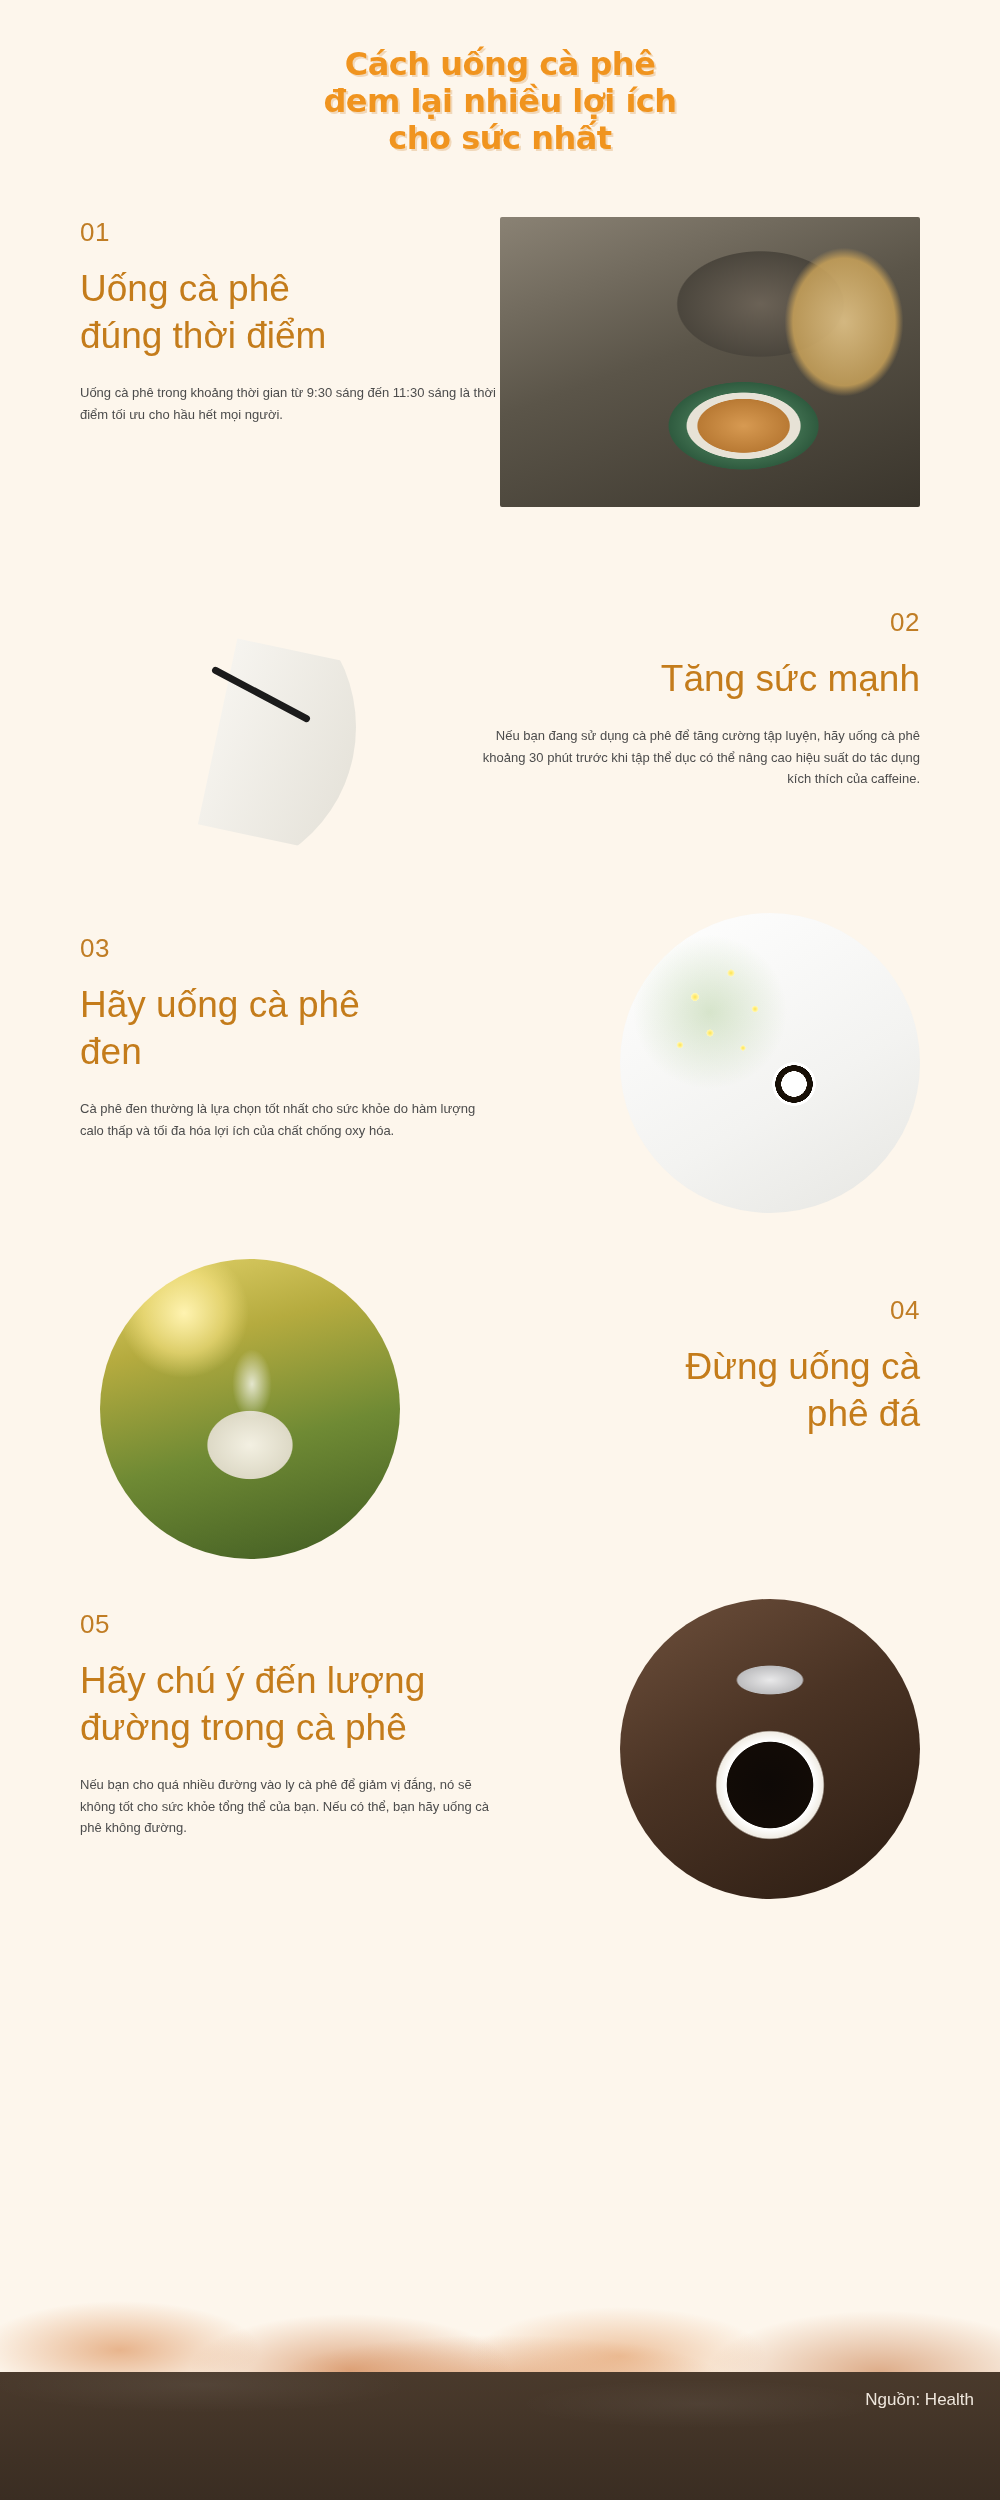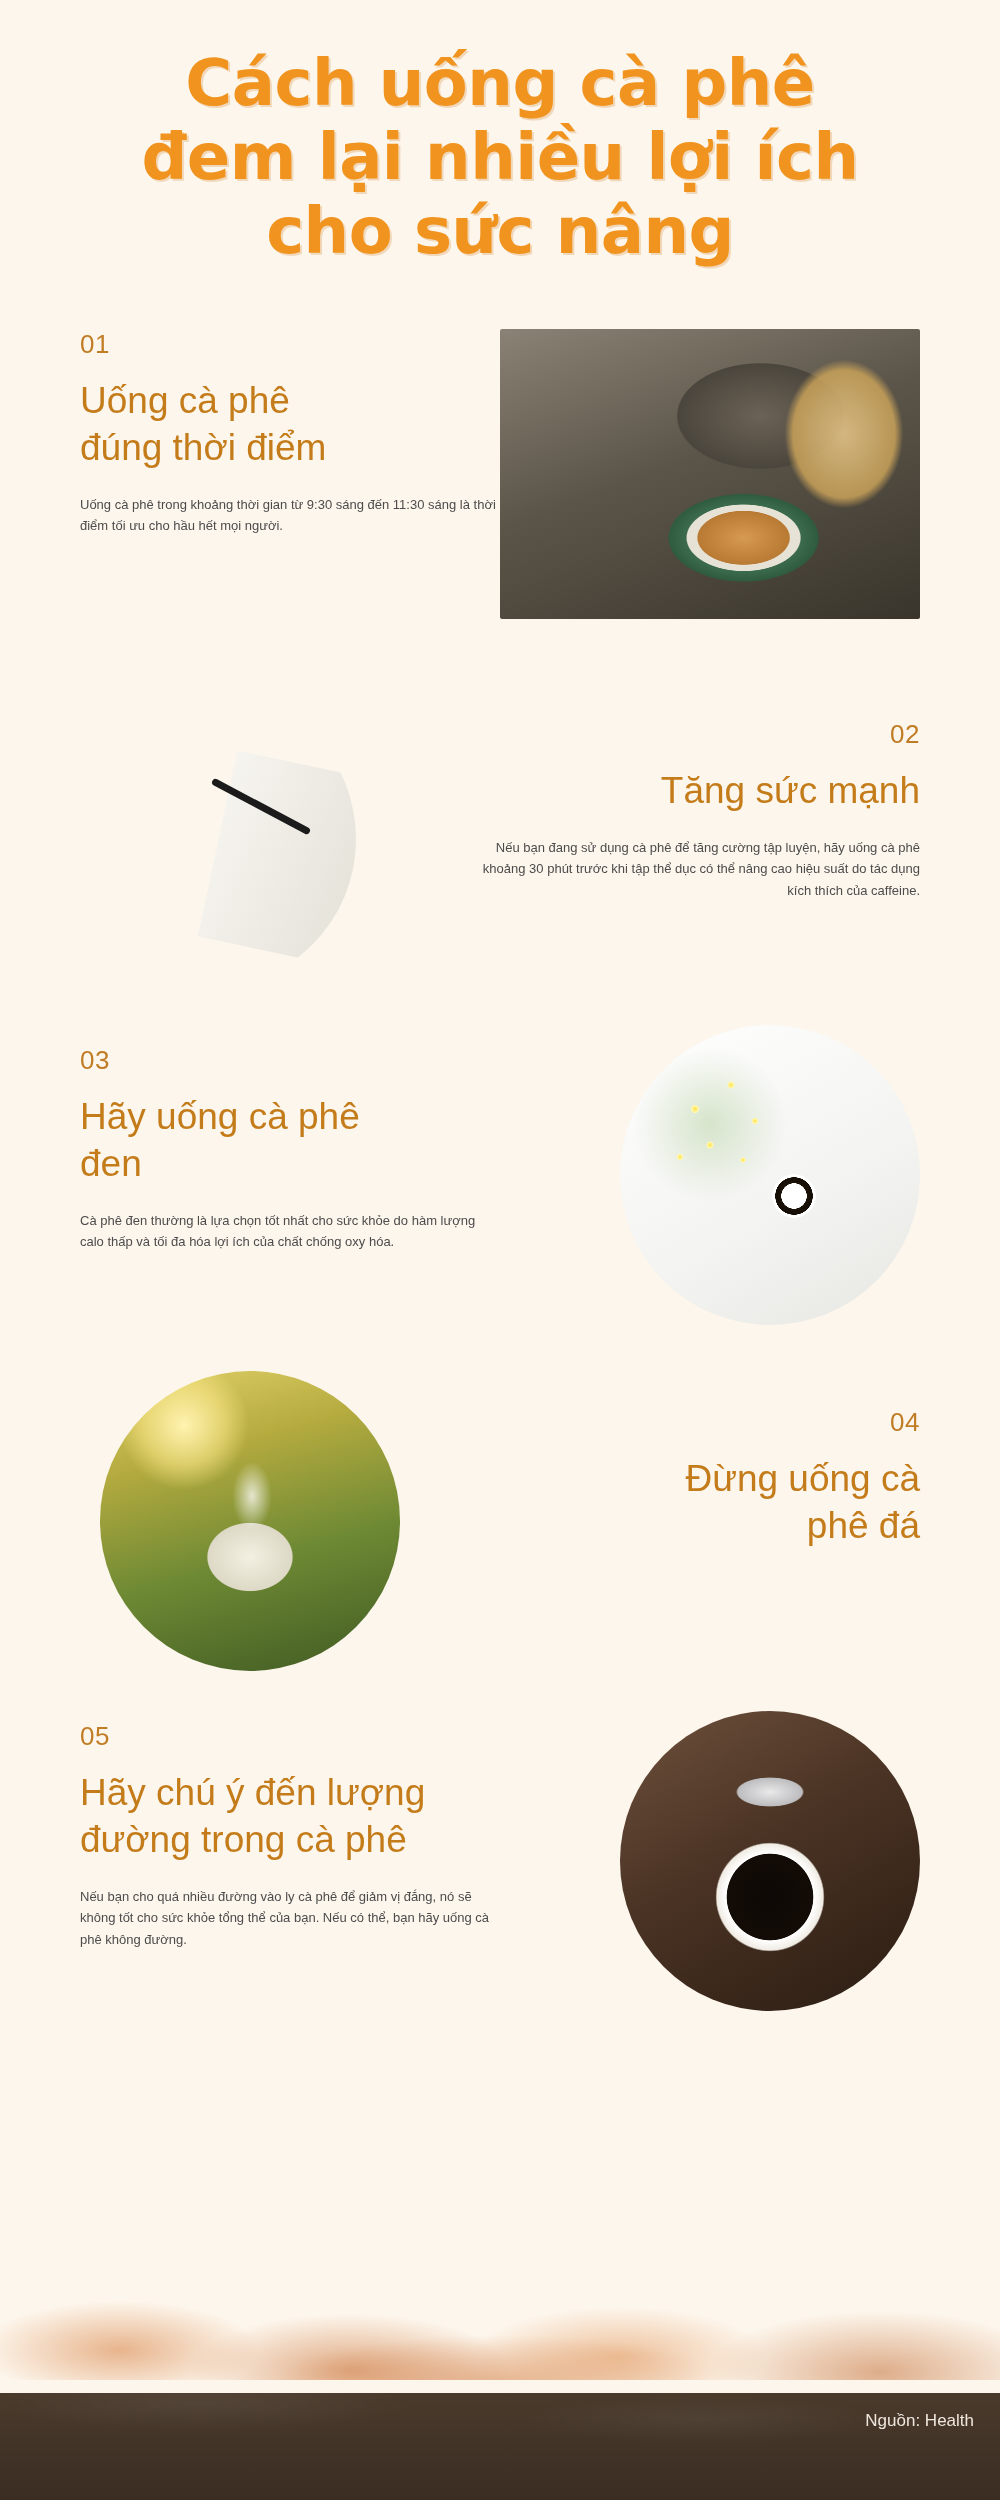--- a/index.html
+++ b/index.html
@@ -25,21 +25,21 @@
   }
 
   
   .title-block {
     padding-top: 46px;
     text-align: center;
   }
   .title-line {
     font-family: "DejaVu Sans", sans-serif;
     font-weight: bold;
-    font-size: 64px;
+    font-size: 32px;
     line-height: 1.16;
     letter-spacing: -0.5px;
     color: #f0941f;
     text-shadow: 2px 2px 0 rgba(200,110,10,0.22);
     text-align: center;
   }
 
   
   .section {
     position: relative;
@@ -159,21 +159,21 @@
       radial-gradient(ellipse 230px 80px at 35% 95%, rgba(199,106,44,.55) 0%, rgba(199,106,44,0) 70%),
       radial-gradient(ellipse 210px 70px at 62% 88%, rgba(222,140,76,.5) 0%, rgba(222,140,76,0) 70%),
       radial-gradient(ellipse 240px 85px at 88% 96%, rgba(190,100,40,.5) 0%, rgba(190,100,40,0) 72%),
       radial-gradient(ellipse 300px 60px at 50% 100%, rgba(205,112,48,.45) 0%, rgba(205,112,48,0) 75%);
     pointer-events: none;
   }
 
   .footer {
     position: absolute;
     left: 0; right: 0; bottom: 0;
-    height: 107px;
+    height: 128px;
     background: linear-gradient(180deg, #4a3a2c 0%, #3a2d22 100%);
   }
   .footer-texture {
     position: absolute; inset: 0;
     background:
       radial-gradient(ellipse 300px 40px at 20% 10%, rgba(255,255,255,.06) 0%, rgba(255,255,255,0) 70%),
       radial-gradient(ellipse 260px 35px at 70% 25%, rgba(255,255,255,.05) 0%, rgba(255,255,255,0) 70%);
   }
   .source {
     position: absolute;
@@ -184,21 +184,21 @@
   }
 </style>
 </head>
 <body>
 
 <div class="page">
 
   <div class="title-block">
     <div class="title-line">Cách uống cà phê</div>
     <div class="title-line">đem lại nhiều lợi ích</div>
-    <div class="title-line">cho sức nâng</div>
+    <div class="title-line">cho sức nhất</div>
   </div>
 
   <div class="section" style="margin-top:60px;">
     <div class="txtcol align-left">
       <div class="num">01</div>
       <div class="head">
         <span>Uống cà phê</span><br>
         <span>đúng thời điểm</span>
       </div>
       <div class="body">Uống cà phê trong khoảng thời gian từ 9:30 sáng đến 11:30 sáng là thời điểm tối ưu cho hầu hết mọi người.</div>

